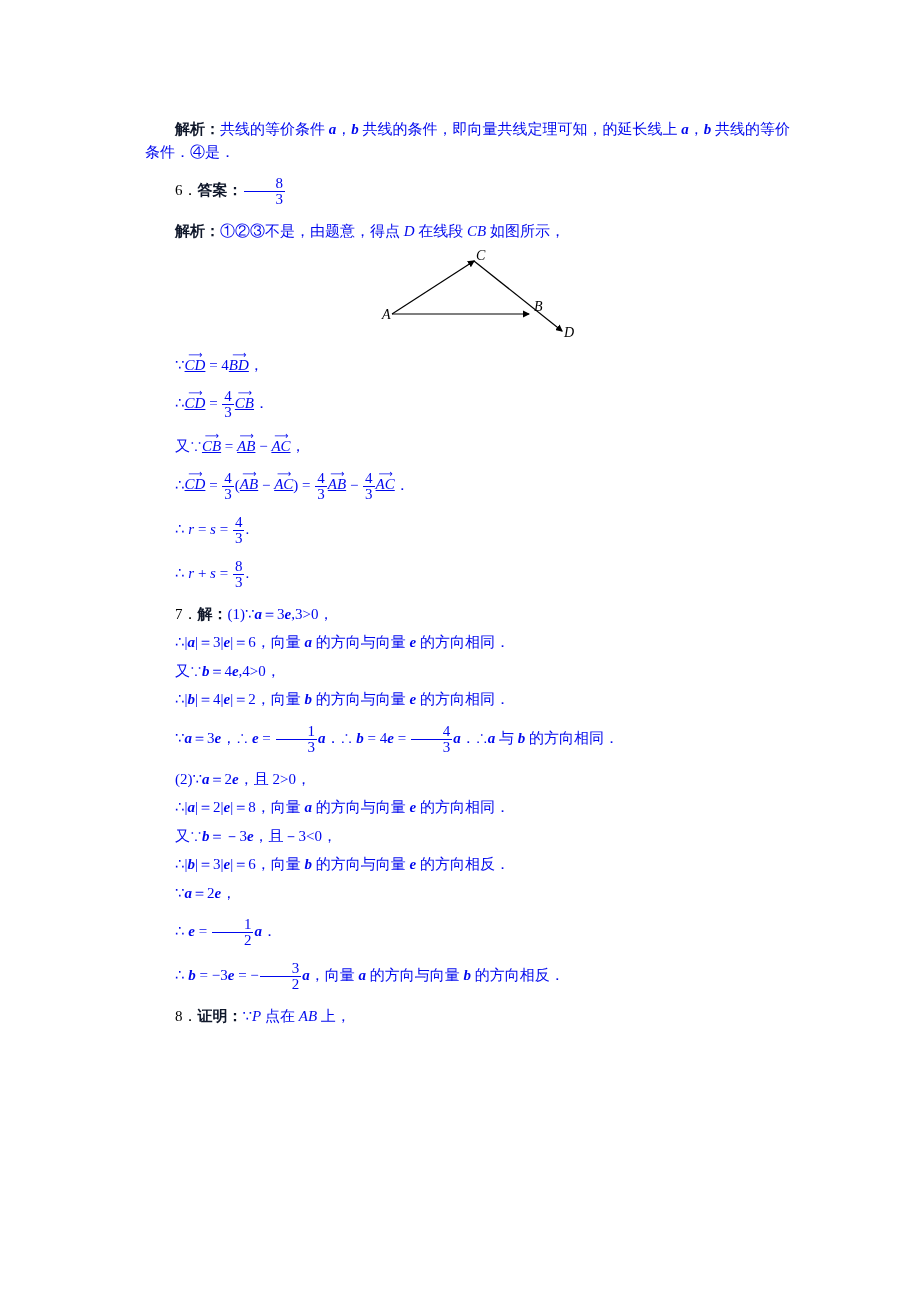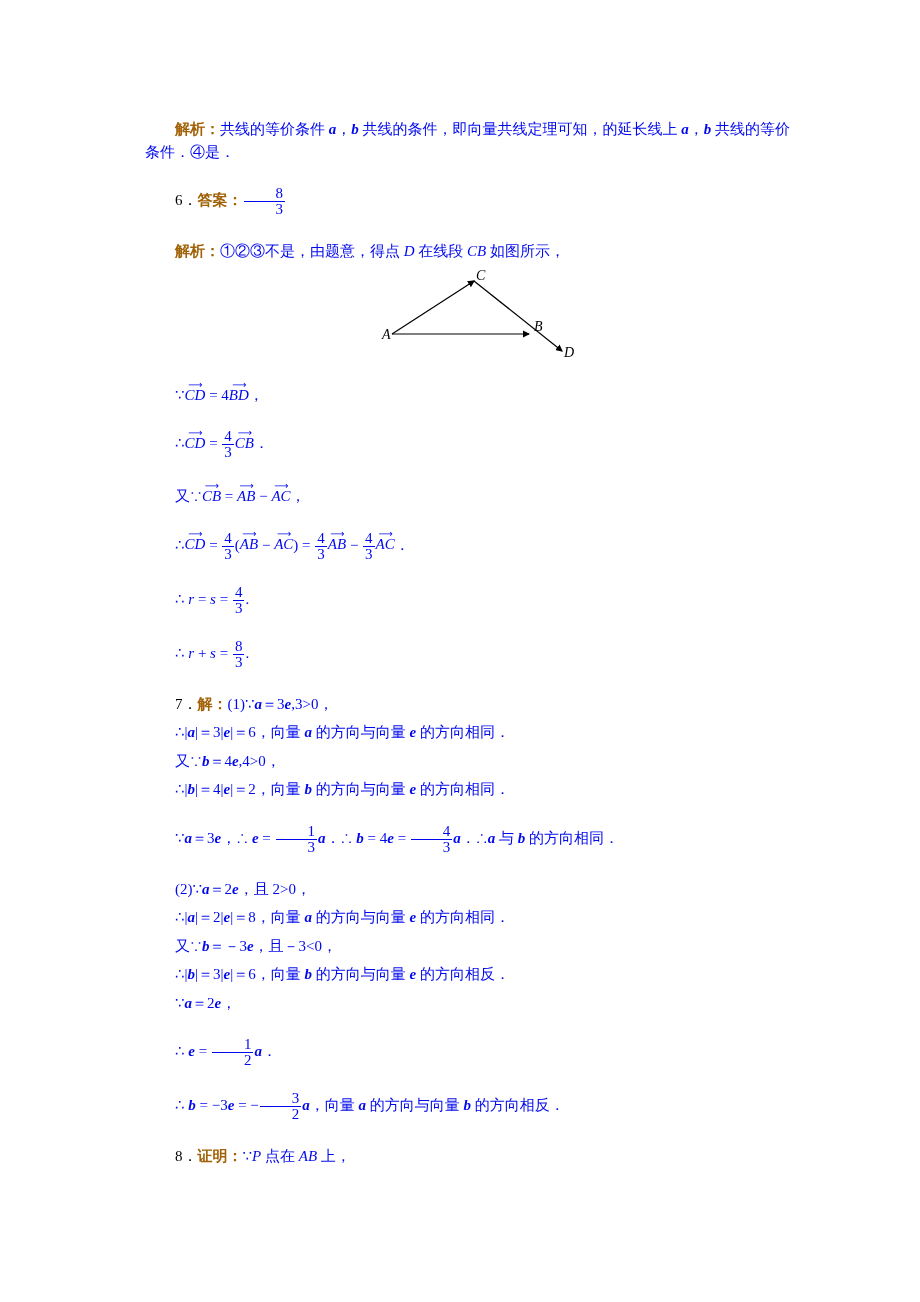--- a/index.html
+++ b/index.html
@@ -11,39 +11,39 @@
   padding: 112px 118px 60px 145px;
   box-sizing: border-box;
   background: #fff;
   font-family: "SimSun", "宋体", serif;
   font-size: 15px;
   color: #000;
   line-height: 1.5;
 }
 .indent { text-indent: 2em; }
 .blue { color: #0008ED; }
-.bold-blue { color: #a16207; font-weight: bold; }
+.bold-blue { color: #0f172a; font-weight: bold; }
 .k { font-style: italic; font-family: "Times New Roman", serif; }
 .kbi { font-style: italic; font-family: "Times New Roman", serif; font-weight: bold; }
 .rm { font-family: "Times New Roman", serif; }
 .ov { display: inline-block; position: relative; text-align: center; }
 .ov .arr { display: block; font-family: Arial, sans-serif; font-size: 10px; letter-spacing: -1px; line-height: 6px; margin-bottom: -1px; }
-.ov .lbl { display: block; line-height: 16px; }
+.ov .lbl { display: block; line-height: 16px; text-decoration: underline; }
 .frac {
   display: inline-block;
   vertical-align: middle;
   text-align: center;
   font-family: "Times New Roman", serif;
   line-height: 15px;
   margin: 0 1px;
 }
 .frac .n, .frac .d { display: block; padding: 0 2px; }
 .frac .n { border-bottom: 1px solid currentColor; }
 .line { margin: 6px 0; }
-.line-math { margin: 23px 0; }
+.line-math { margin: 13px 0; }
 .center { text-align: center; }
 svg.tri { display: block; margin: 6px auto 10px auto; }
 </style>
 </head>
 <body>
 
 <div class="line indent blue">
   <span class="bold-blue">解析：</span><span>共线的等价条件</span> <span class="kbi">a</span><span>，</span><span class="kbi">b</span> <span>共线的条件，即向量共线定理可知，的延长线上</span> <span class="kbi">a</span><span>，</span><span class="kbi">b</span> <span>共线的等价条件．④是．</span>
 </div>
 

